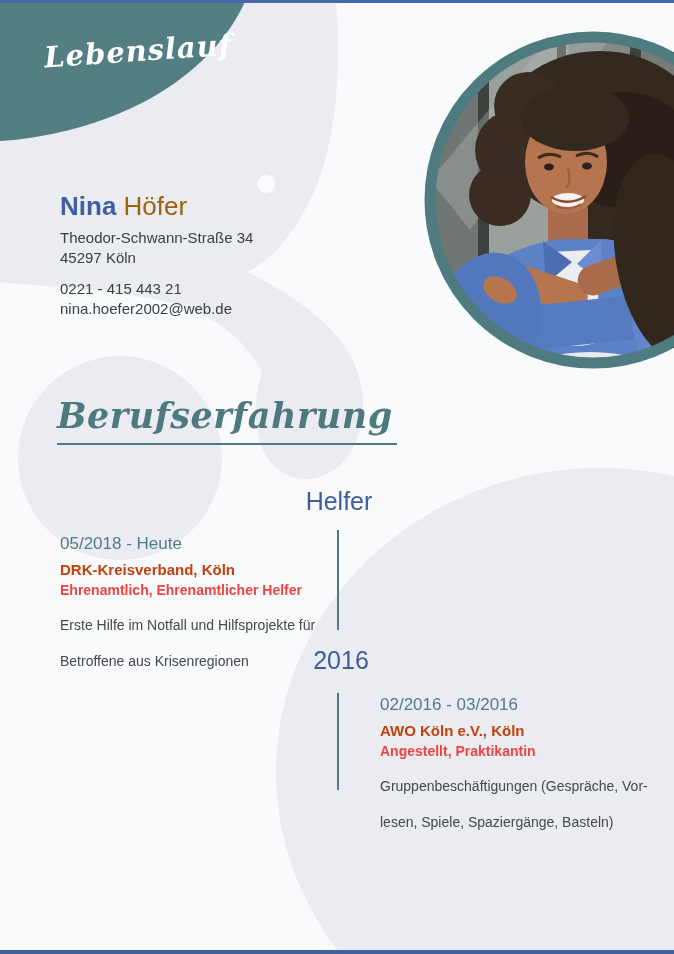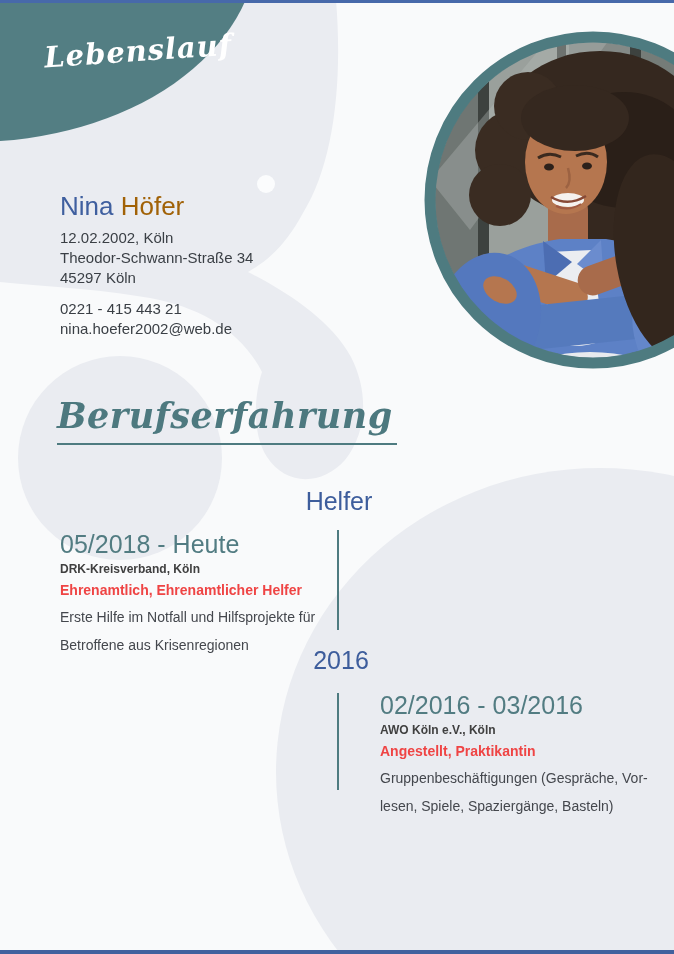--- a/index.html
+++ b/index.html
@@ -20,21 +20,21 @@
 
   .title-script{
     left:44px;top:34px;
     font-family:"DejaVu Serif","Liberation Serif",serif;
     font-style:italic;font-weight:bold;
     font-size:29px;color:#ffffff;
     transform:rotate(-4deg);
     letter-spacing:1px;
   }
   .name{left:60px;top:191px;font-size:26px;line-height:30px;font-weight:400;}
-  .name .first{color:#3f5f9f;}
+  .name .first{color:#3f5f9f;font-weight:bold;}
   .name .last{color:#a16207;}
   .contact{left:60px;top:228px;font-size:15px;line-height:20px;color:#3a3f45;}
   .contact .group-gap{height:11px;}
 
   .section-heading{
     left:57px;top:395px;
     font-family:"DejaVu Serif","Liberation Serif",serif;
     font-style:italic;font-weight:bold;
     font-size:35px;color:#4d797f;
     display:inline-block;
@@ -50,24 +50,24 @@
   }
   .marker.m-heute{left:339px;top:487px;}
   .marker.m-2016{left:341px;top:646px;}
   .tl-line{width:2px;background:#4e7b80;}
   .tl-line.l1{left:337px;top:530px;height:100px;}
   .tl-line.l2{left:337px;top:693px;height:97px;}
 
   .entry{width:300px;}
   .entry.e1{left:60px;top:531px;}
   .entry.e2{left:380px;top:692px;}
-  .entry .period{font-size:25px;line-height:26px;color:#527c82;}
-  .entry .org{font-size:12px;line-height:19px;font-weight:bold;color:#404040;margin-top:3px;}
+  .entry .period{font-size:17px;line-height:26px;color:#527c82;}
+  .entry .org{font-size:15px;line-height:19px;font-weight:bold;color:#c2410c;margin-top:3px;}
   .entry .role{font-size:14px;line-height:18px;font-weight:bold;color:#ef4444;margin-top:2px;}
-  .entry .desc{font-size:14px;line-height:18.5px;color:#44474d;margin-top:9px;}
+  .entry .desc{font-size:14px;line-height:18.5px;color:#44474d;margin-top:17px;}
 </style>
 </head>
 <body>
 
 <div class="page">
 
   <svg class="bg-svg" width="674" height="954" viewBox="0 0 674 954">
 
     <path fill="#eaecf1" d="M 0,0 L 336,0 C 343,85 333,165 303,213 C 288,241 271,259 248,272
              C 291,294 332,322 351,357 C 369,392 367,433 345,460
@@ -147,21 +147,20 @@
   <div class="bar top"></div>
   <div class="bar bottom"></div>
 
   <div class="layer title-script">Lebenslauf</div>
 
   <h1 class="layer name" style="margin:0;font-weight:400;">
     <span class="first">Nina </span><span class="last">Höfer</span>
   </h1>
 
   <div class="layer contact">
-    <div>12.02.2002, Köln</div>
     <div>Theodor-Schwann-Straße 34</div>
     <div>45297 Köln</div>
     <div class="group-gap"></div>
     <div>0221 - 415 443 21</div>
     <div>nina.hoefer2002@web.de</div>
   </div>
 
   <div class="layer section-heading">Berufserfahrung</div>
 
   <div class="layer marker m-heute">Helfer</div>

